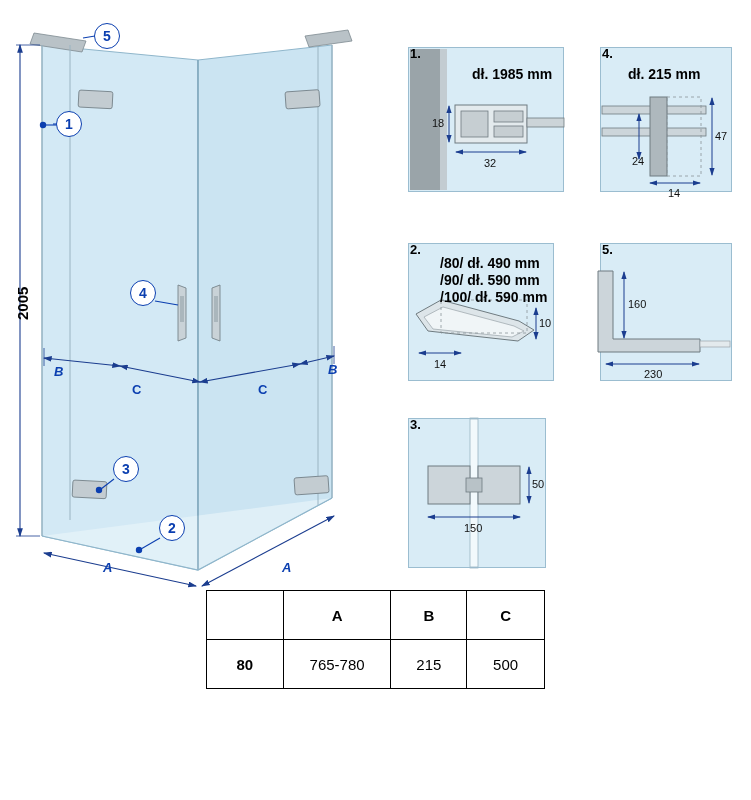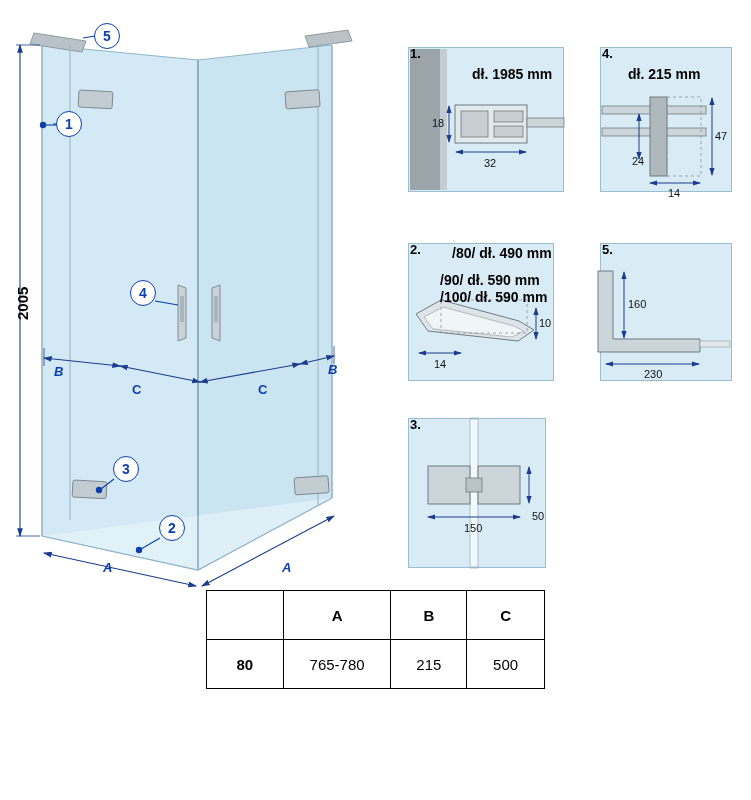--- a/index.html
+++ b/index.html
@@ -316,32 +316,32 @@
   <div class="bubble" style="left:113px; top:456px;">3</div>
   <div class="bubble" style="left:159px; top:515px;">2</div>
 
   <div class="panel-num" style="left:410px; top:46px;">1.</div>
   <div class="panel-num" style="left:410px; top:242px;">2.</div>
   <div class="panel-num" style="left:410px; top:417px;">3.</div>
   <div class="panel-num" style="left:602px; top:46px;">4.</div>
   <div class="panel-num" style="left:602px; top:242px;">5.</div>
 
   <div class="panel-cap" style="left:472px; top:66px;">dł. 1985 mm</div>
-  <div class="panel-cap" style="left:440px; top:245px;margin-left:12px;">/80/ dł. 490 mm</div>
+  <div class="panel-cap" style="left:440px; top:255px;">/80/ dł. 490 mm</div>
   <div class="panel-cap" style="left:440px; top:272px;">/90/ dł. 590 mm</div>
   <div class="panel-cap" style="left:440px; top:289px;">/100/ dł. 590 mm</div>
   <div class="panel-cap" style="left:628px; top:66px;">dł. 215 mm</div>
 
   <div class="dimnum" style="left:432px; top:117px;">18</div>
   <div class="dimnum" style="left:484px; top:157px;">32</div>
 
   <div class="dimnum" style="left:539px; top:317px;">10</div>
   <div class="dimnum" style="left:434px; top:358px;">14</div>
 
-  <div class="dimnum" style="left:532px; top:478px;margin-top:32px;">50</div>
+  <div class="dimnum" style="left:532px; top:478px;">50</div>
   <div class="dimnum" style="left:464px; top:522px;">150</div>
 
   <div class="dimnum" style="left:715px; top:130px;">47</div>
   <div class="dimnum" style="left:632px; top:130px;margin-top:25px;">24</div>
   <div class="dimnum" style="left:668px; top:187px;">14</div>
 
   <div class="dimnum" style="left:628px; top:298px;text-align:right;">160</div>
   <div class="dimnum" style="left:644px; top:368px;">230</div>
 
   <table class="spec-table">

